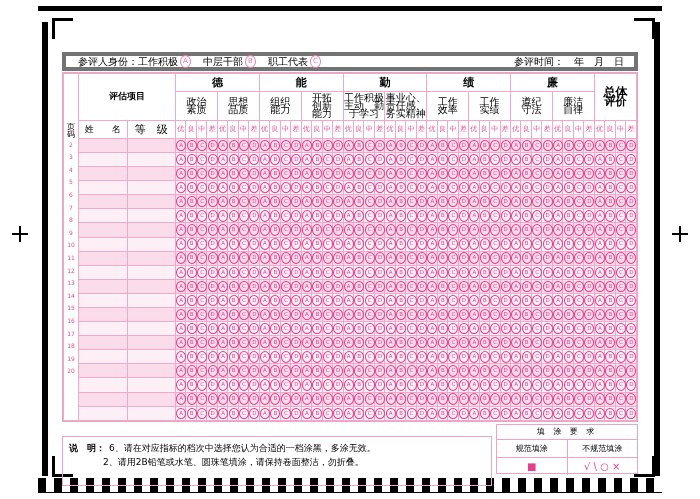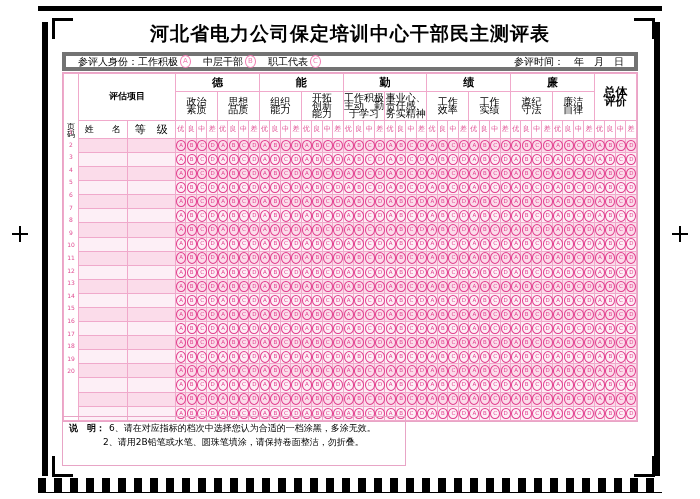--- a/index.html
+++ b/index.html
@@ -80,21 +80,21 @@
   .rowband{background:#fbdcea;}
   .rowband2{background:#fdeff6;}
   .bub{
     display:inline-block;width:8px;height:9.4px;border:0.8px solid #e23f8e;
     border-radius:50%;font-size:5.5px;line-height:9.4px;color:#e23f8e;
     margin:0 0.2px;
   }
   .pagecol{width:14px;}
 
   .note{
-    position:absolute;left:62px;top:416px;width:344px;height:50px;
+    position:absolute;left:62px;top:436px;width:430px;height:50px;
     border:1px solid #e8a5c6;box-sizing:border-box;padding:4px 6px;
     font-size:9px;line-height:14px;color:#000;
   }
   .note .n-title{float:left;font-weight:bold;margin-right:4px;}
   .legend{
     position:absolute;left:496px;top:424px;width:142px;height:50px;
     border:1px solid #e8a5c6;box-sizing:border-box;font-size:8px;color:#000;
   }
   .legend .lg-title{text-align:center;border-bottom:1px solid #e8a5c6;height:14px;line-height:14px;letter-spacing:3px;}
   .legend .lg-row{display:flex;height:17px;}
@@ -114,21 +114,20 @@
   <div class="timing-bar"></div>
   <div class="side-bar-left"></div>
   <div class="side-bar-right"></div>
   <div class="reg-mark reg-left"></div>
   <div class="reg-mark reg-right"></div>
   <div class="corner c-tl"></div>
   <div class="corner c-tr"></div>
   <div class="corner c-bl"></div>
   <div class="corner c-br"></div>
 
-  <div class="title">河北省电力公司保定培训中心干部民主测评表</div>
 
   <div class="ident-row">
     <span class="seg lab">参评人身份：</span>
     <span class="seg">
       <span>工作积极</span>
       <span class="bubble">A</span>
     </span>
     <span class="seg lab">
       <span>中层干部</span>
       <span class="bubble">B</span>
@@ -1240,14 +1239,25 @@
         </tbody>
     </table>
   </div>
 
   <div class="note">
     <span class="n-title">说　明：</span>
     <div>6、请在对应指标的档次中选择您认为合适的一档涂黑，多涂无效。</div>
     <div style="margin-left:34px">2、请用2B铅笔或水笔、圆珠笔填涂，请保持卷面整洁，勿折叠。</div>
   </div>
 
+  <div class="legend">
+    <div class="lg-title">填 涂 要 求</div>
+    <div class="lg-row">
+      <div class="lg-cell">规范填涂</div>
+      <div class="lg-cell">不规范填涂</div>
+    </div>
+    <div class="lg-row2">
+      <div class="mark">■</div>
+      <div class="mark" id="wrong-marks">√ \ ○ ×</div>
+    </div>
+  </div>
 
 </div>
 
 </body></html>

